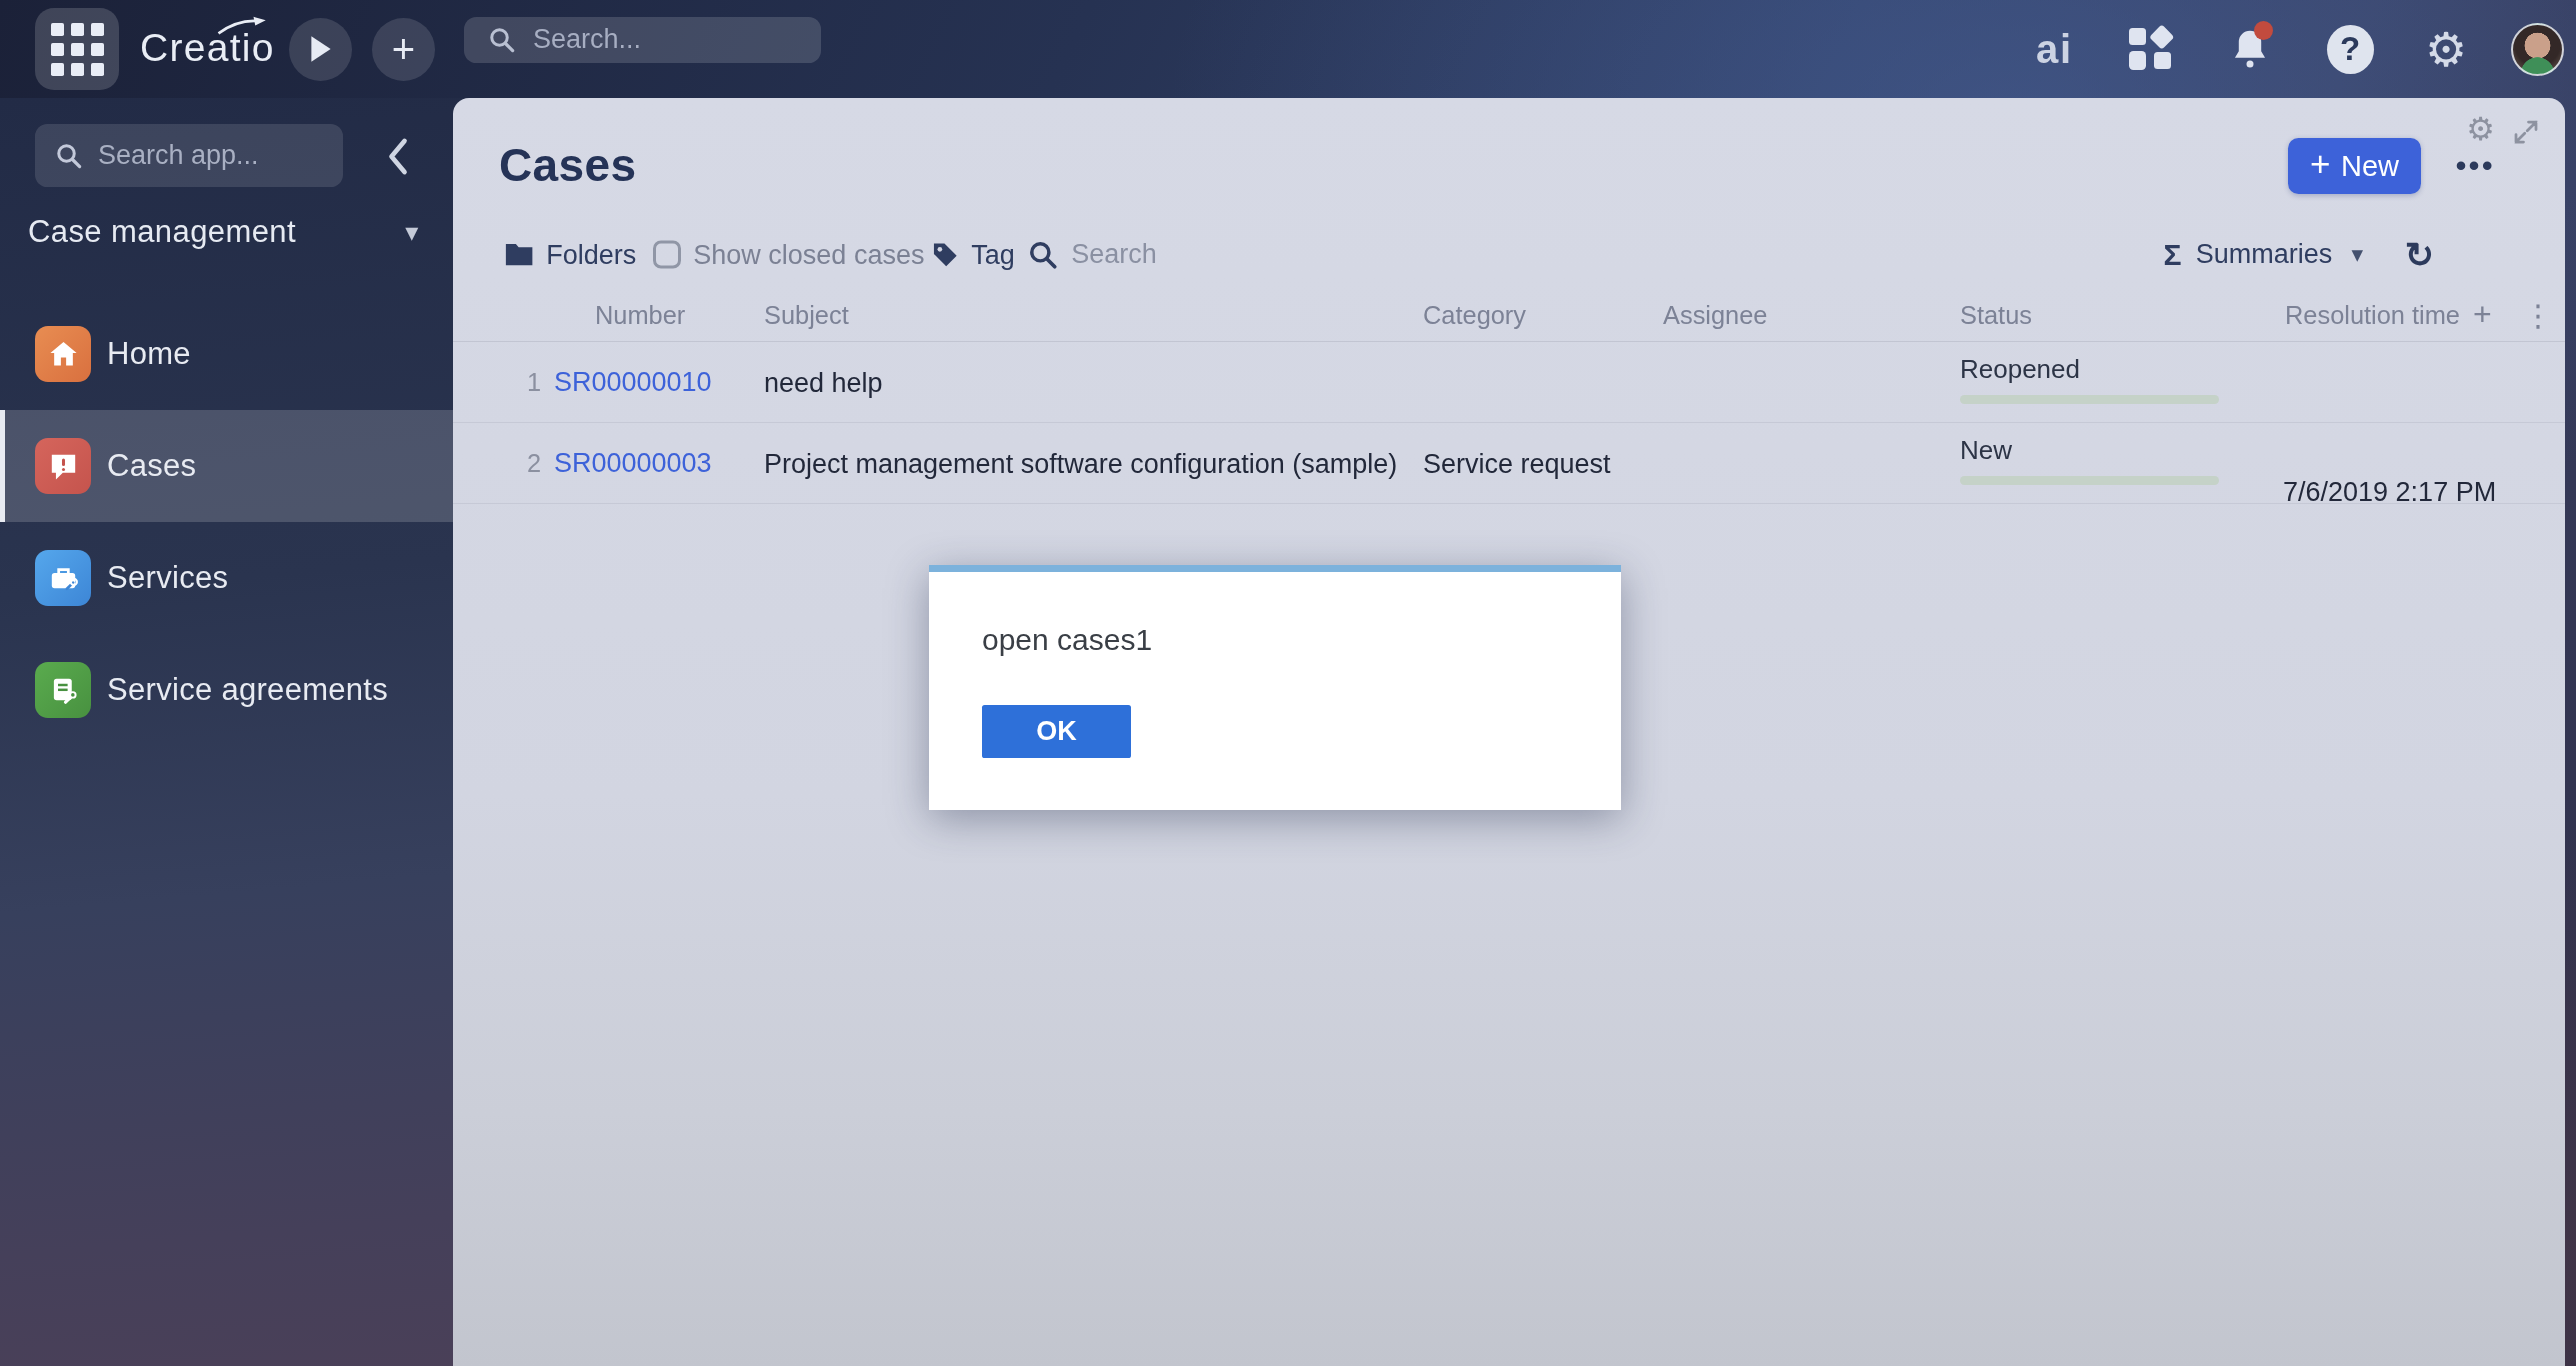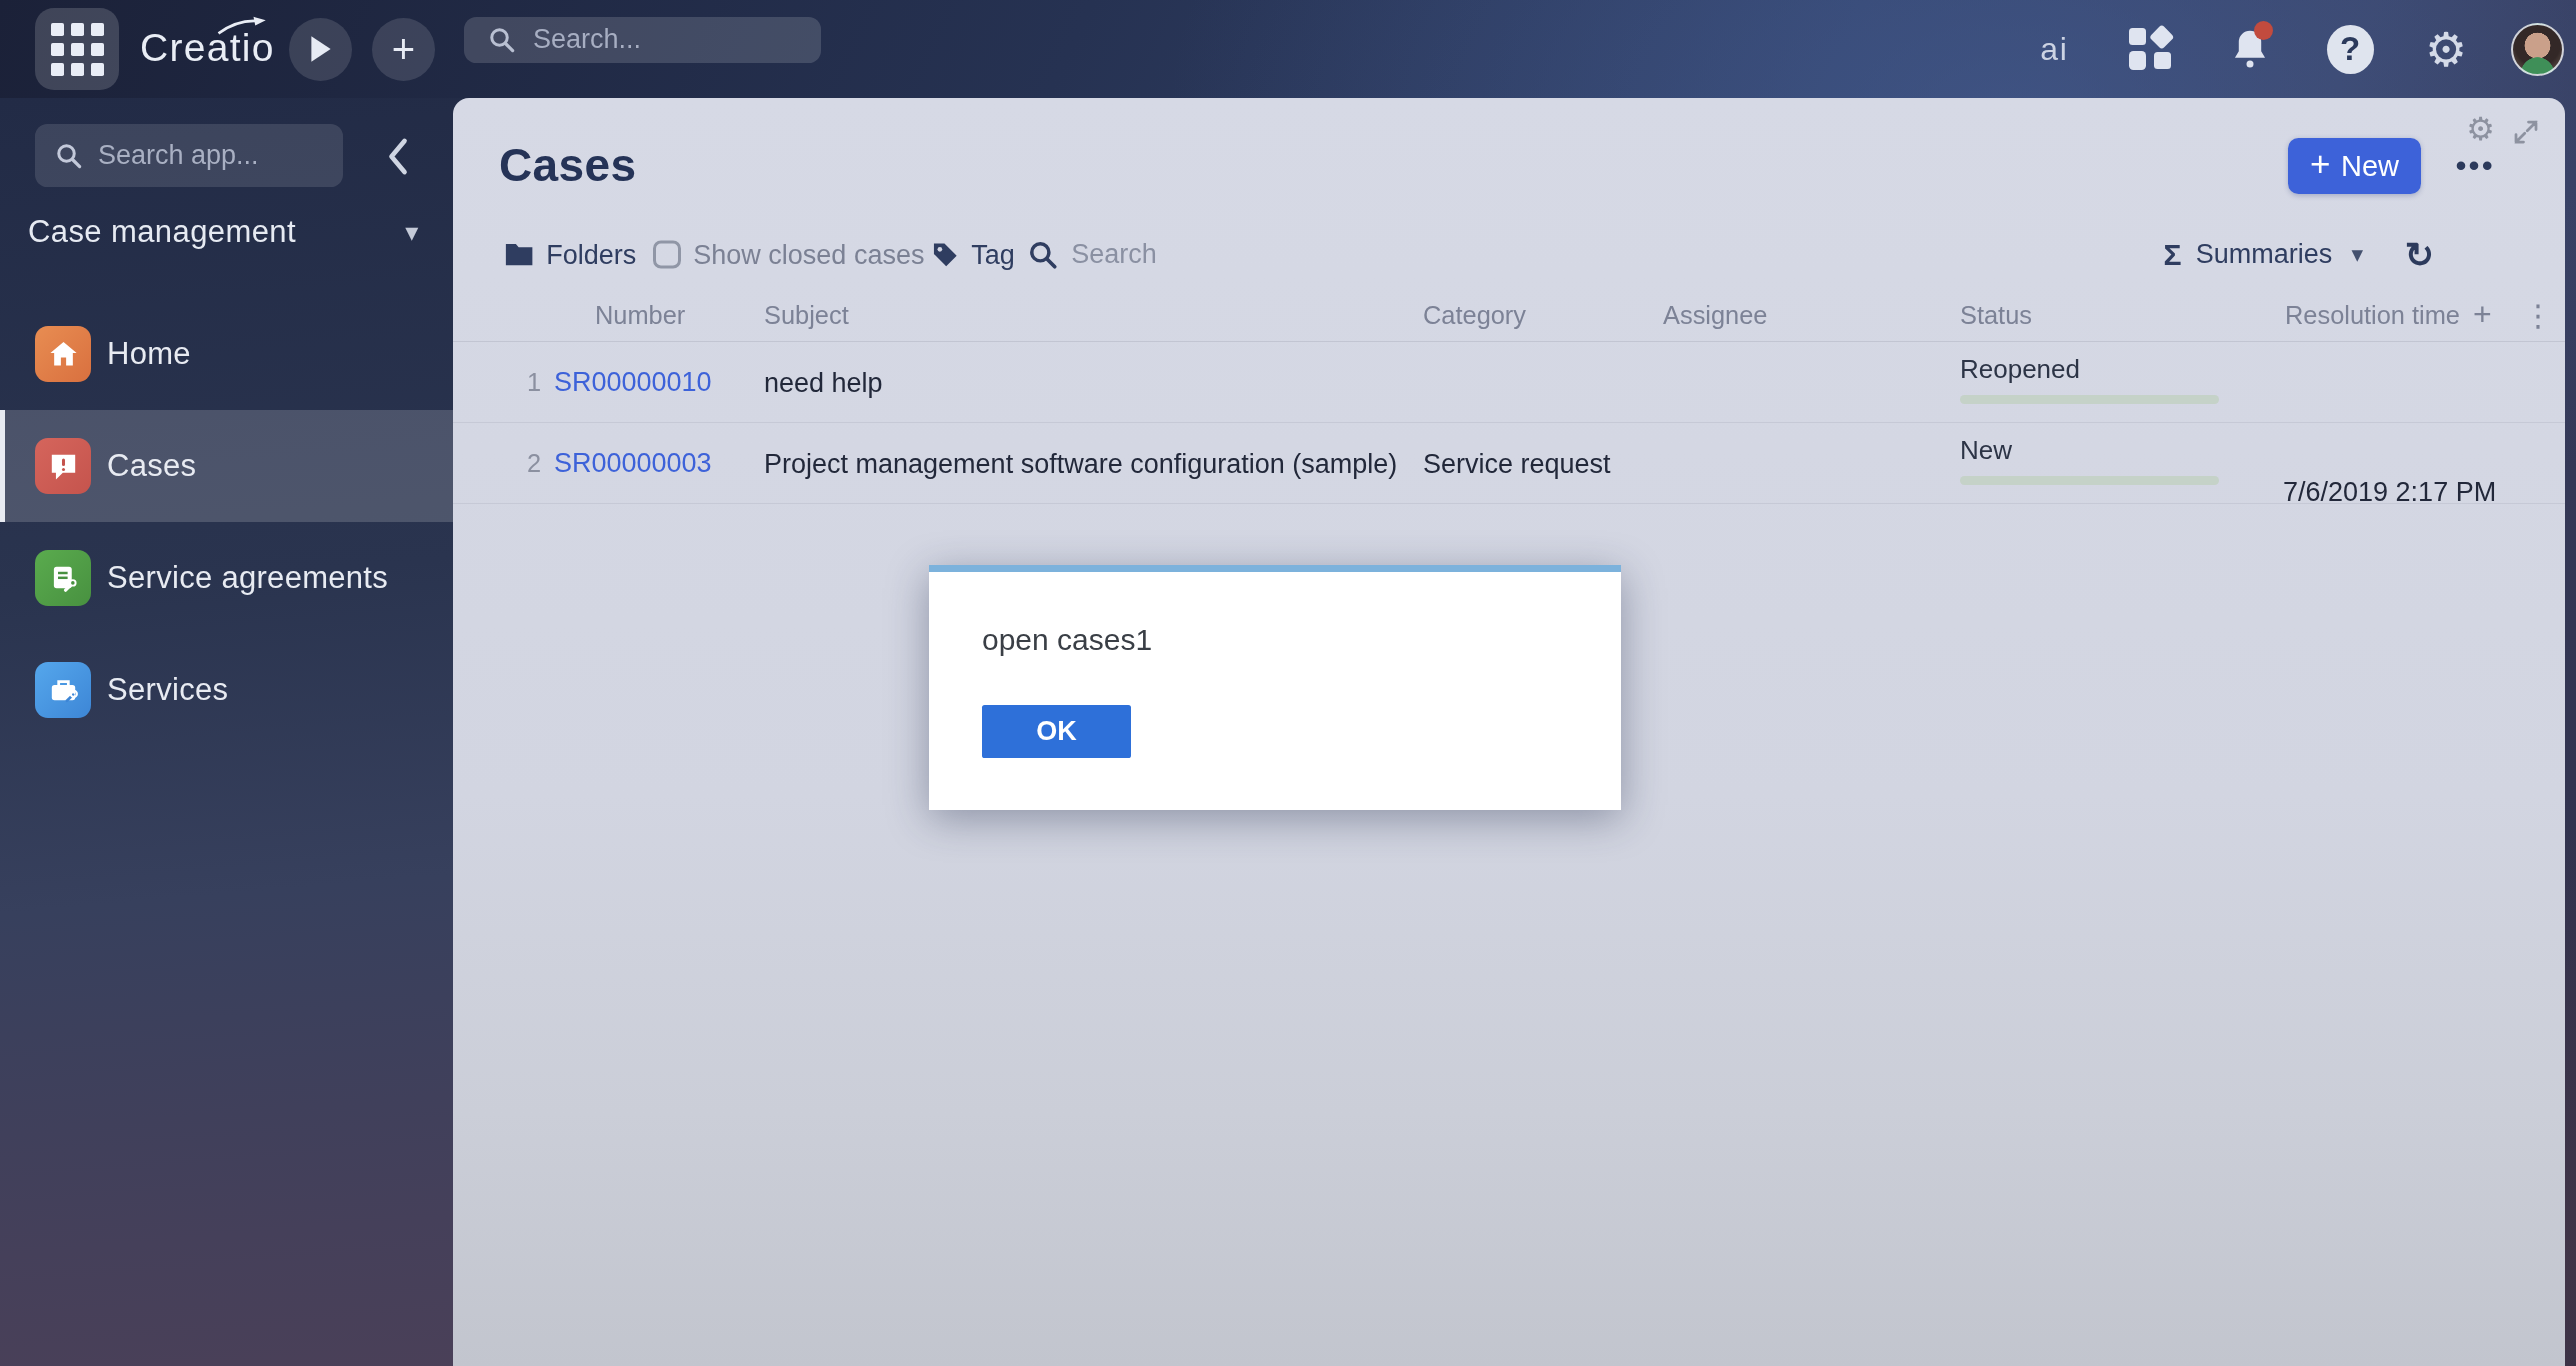--- a/index.html
+++ b/index.html
@@ -21,21 +21,21 @@
   .launcher .grid9 span{background:#e9edf6;border-radius:1.8px;}
   .logo{position:absolute;left:140px;top:26px;color:#e9edf5;font-size:39px;font-weight:500;letter-spacing:1.3px;}
   .logo-arrow{position:absolute;left:215px;top:14px;}
   .tb-circle{position:absolute;top:17.5px;width:63px;height:63px;border-radius:50%;background:rgba(255,255,255,0.13);display:grid;place-items:center;color:#e7ebf4;cursor:pointer;}
   .tb-play{left:289px;}
   .tb-add{left:372px;font-size:40px;font-weight:300;line-height:1;}
   .tb-search{position:absolute;left:464px;top:16.6px;width:357px;height:46px;border-radius:12.3px;background:rgba(255,255,255,0.15);display:flex;align-items:center;gap:16px;padding:0 23px;color:#aab2c6;}
   .tb-search input{background:transparent;border:none;outline:none;color:#c6cdde;font-size:27px;width:263px;font-family:"Liberation Sans",sans-serif;}
   .tb-search input::placeholder{color:#a7aec2;}
   .tb-ico{position:absolute;top:0;height:98px;display:grid;place-items:center;color:#d4dae8;cursor:pointer;}
-  .ai-logo{left:2024px;width:61px;font-size:32px;color:#ccd3e3;letter-spacing:1.8px;font-weight:400;}
+  .ai-logo{left:2024px;width:61px;font-size:40px;color:#ccd3e3;letter-spacing:1.8px;font-weight:700;}
   .mkt{left:2122px;width:56px;}
   .mkt .wrap{position:relative;width:42px;height:42px;}
   .mkt i{position:absolute;background:#dfe4f0;}
   .mkt .a{left:0;top:0;width:16.6px;height:16.6px;border-radius:3.5px;}
   .mkt .b{left:0;top:23px;width:16.6px;height:19px;border-radius:4.4px;}
   .mkt .c{right:0.9px;top:0;width:17.5px;height:17.5px;border-radius:3.5px;transform:rotate(45deg);transform-origin:center;}
   .mkt .d{right:0;top:24px;width:16.6px;height:16.6px;border-radius:3.5px;}
   .bell{left:2222px;width:56px;position:absolute;}
   .bell .dot{position:absolute;right:5.3px;top:21px;width:19px;height:19px;border-radius:50%;background:#c24b3e;}
   .help{left:2322px;width:56px;}
@@ -212,41 +212,41 @@
       <span class="nav-ico ico-cases">
         <svg width="33" height="33" viewBox="0 0 24 24">
           <path d="M3.5 3.5h17v13h-9l-5 5v-5h-3z" fill="#fff"></path>
           <rect x="10.9" y="6.2" width="2.2" height="5.4" rx="1.1" fill="#c5544d"></rect>
           <rect x="10.9" y="13" width="2.2" height="2.2" rx="1.1" fill="#c5544d"></rect>
         </svg>
       </span>
       <span class="nav-label">Cases</span>
     </div>
     <div class="nav-item">
+      <span class="nav-ico ico-services">
+        <svg width="33" height="33" viewBox="0 0 24 24">
+          <path d="M8.5 8V5.5h7V8" fill="none" stroke="#fff" stroke-width="2"></path>
+          <rect x="3.5" y="8" width="17" height="11" rx="2" fill="#fff"></rect>
+          <path d="M14.5 19.5l4.5-4.5" stroke="#3d86d6" stroke-width="2" stroke-linecap="round"></path>
+          <circle cx="19.5" cy="14.5" r="2.2" fill="none" stroke="#fff" stroke-width="1.6"></circle>
+        </svg>
+      </span>
+      <span class="nav-label">Services</span>
+    </div>
+    <div class="nav-item">
       <span class="nav-ico ico-sa">
         <svg width="33" height="33" viewBox="0 0 24 24">
           <rect x="5" y="3.5" width="13" height="15.5" rx="2" fill="#fff"></rect>
           <line x1="8" y1="8" x2="15" y2="8" stroke="#489140" stroke-width="1.8"></line>
           <line x1="8" y1="11.5" x2="15" y2="11.5" stroke="#489140" stroke-width="1.8"></line>
           <path d="M13.5 20.5l5-5" stroke="#fff" stroke-width="2.4" stroke-linecap="round"></path>
           <circle cx="18.8" cy="15.2" r="2" fill="#489140" stroke="#fff" stroke-width="1.4"></circle>
         </svg>
       </span>
       <span class="nav-label">Service agreements</span>
-    </div>
-    <div class="nav-item">
-      <span class="nav-ico ico-services">
-        <svg width="33" height="33" viewBox="0 0 24 24">
-          <path d="M8.5 8V5.5h7V8" fill="none" stroke="#fff" stroke-width="2"></path>
-          <rect x="3.5" y="8" width="17" height="11" rx="2" fill="#fff"></rect>
-          <path d="M14.5 19.5l4.5-4.5" stroke="#3d86d6" stroke-width="2" stroke-linecap="round"></path>
-          <circle cx="19.5" cy="14.5" r="2.2" fill="none" stroke="#fff" stroke-width="1.6"></circle>
-        </svg>
-      </span>
-      <span class="nav-label">Services</span>
     </div>
   </div>
 </div>
 
 <div class="panel">
   <div class="corner-ico pn-gear"><span>⚙</span></div>
   <div class="corner-ico pn-expand">
     <svg width="30" height="30" viewBox="0 0 24 24">
       <path d="M14 4h6v6M20 4l-7 7M10 20H4v-6M4 20l7-7" stroke="#8d92a0" stroke-width="2.2" fill="none" stroke-linecap="round"></path>
     </svg>

